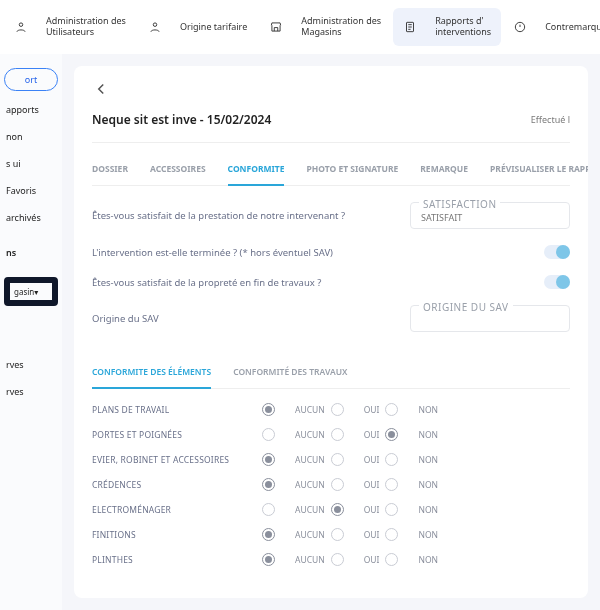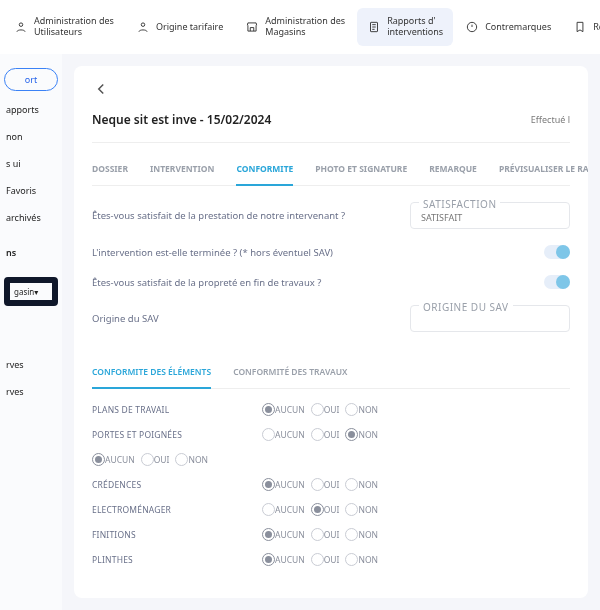--- a/index.html
+++ b/index.html
@@ -1,18 +1,18 @@
 <!DOCTYPE html>
 <html><head>
 <meta charset="utf-8">
 <style>
 *{box-sizing:border-box;margin:0;padding:0;font-family:system-ui,-apple-system,sans-serif}
 body{background:#f5f6fa;width:600px;height:610px;overflow:hidden;font-size:11px;color:#333}
 .topnav{display:flex;align-items:center;background:#fff;height:54px;padding:0 4px;gap:2px;overflow:hidden}
-.nav-item{display:flex;align-items:center;gap:6px;padding:8px 10px;font-size:9px;color:#333;cursor:pointer;border-radius:6px;white-space:nowrap}
+.nav-item{display:flex;align-items:center;gap:18px;padding:8px 10px;font-size:9px;color:#333;cursor:pointer;border-radius:6px;white-space:nowrap}
 .nav-item.active{background:#eef2fb}
 .nav-item .nicon{width:14px;height:14px;flex-shrink:0}
 .nav-item .ntext{line-height:1.2}
 .layout{display:flex;height:calc(100% - 54px)}
 .sidebar{width:62px;background:#fafbfd;padding:14px 4px;display:flex;flex-direction:column;gap:10px;font-size:9px;color:#222;overflow:hidden}
 .side-pill{border:1px solid #3b82f6;color:#2563eb;border-radius:14px;padding:4px 8px;text-align:center}
 .side-item{padding:2px 2px;white-space:nowrap}
 .side-select{border:6px solid #0f172a;border-radius:4px;padding:3px 4px;font-size:8px;margin-top:6px}
 .main{flex:1;background:#f5f6fa;padding:12px 12px 12px 12px;overflow:hidden}
 .card{background:#fff;border-radius:8px;padding:14px 18px 20px;height:100%;overflow:hidden}
@@ -32,21 +32,21 @@
 .field .flabel{position:absolute;top:-6px;left:8px;background:#fff;padding:0 4px;font-size:10px;color:#9aa0aa;letter-spacing:.5px}
 .toggle{width:26px;height:14px;background:#e6eef9;border-radius:8px;position:relative}
 .toggle::after{content:"";position:absolute;width:14px;height:14px;border-radius:50%;background:#7ec6e8;left:12px;top:0}
 .subtabs{display:flex;gap:22px;border-bottom:1px solid #eee;margin-top:24px;font-size:8.5px;font-weight:600;color:#9aa0aa}
 .subtab{padding:10px 0;cursor:pointer}
 .subtab.active{color:#2aa6d9;border-bottom:2px solid #2aa6d9;margin-bottom:-1px}
 .items{margin-top:14px;display:flex;flex-direction:column;gap:12px}
 .item-row{display:flex;align-items:center}
 .item-label{flex:0 0 170px;font-size:8.5px;color:#697089;text-transform:uppercase;letter-spacing:.2px}
 .options{display:flex;gap:6px}
-.opt{display:flex;align-items:center;gap:0;font-size:8.5px;color:#8a8f9c}
+.opt{display:flex;align-items:center;gap:20px;font-size:8.5px;color:#8a8f9c}
 .radio{width:13px;height:13px;border:1.5px solid #c9ccd4;border-radius:50%;display:flex;align-items:center;justify-content:center}
 .radio.selected{border-color:#8a8f9c}
 .radio.selected::after{content:"";width:7px;height:7px;background:#8a8f9c;border-radius:50%}
 </style>
 </head>
 <body>
 
 <div class="topnav">
     <div class="nav-item">
       <span class="nicon"><svg viewBox="0 0 24 24" fill="none" stroke="#333" stroke-width="1.6">
@@ -114,21 +114,21 @@
       </div>
 
       <div class="title-row">
         <div class="title">Neque sit est inve - 15/02/2024</div>
         <div class="subtitle">Effectué l</div>
       </div>
       <div class="linebreak"></div>
 
       <div class="tabs">
           <div class="tab">DOSSIER</div>
-          <div class="tab">INTERVENTION</div>
+          <div class="tab">ACCESSOIRES</div>
           <div class="tab active">CONFORMITE</div>
           <div class="tab">PHOTO ET SIGNATURE</div>
           <div class="tab">REMARQUE</div>
           <div class="tab">PRÉVISUALISER LE RAPPORT</div>
         </div>
 
       <div class="qgrid">
         <div class="qrow">
           <div class="qtext">Êtes-vous satisfait de la prestation de notre intervenant ?</div>
           <div class="field">
@@ -187,20 +187,21 @@
                 <span class="radio"></span>
                 <span>OUI</span>
               </div>
               <div class="opt">
                 <span class="radio selected"></span>
                 <span>NON</span>
               </div>
             </div>
           </div>
           <div class="item-row">
+            <div class="item-label">EVIER, ROBINET ET ACCESSOIRES</div>
             <div class="options">
               <div class="opt">
                 <span class="radio selected"></span>
                 <span>AUCUN</span>
               </div>
               <div class="opt">
                 <span class="radio"></span>
                 <span>OUI</span>
               </div>
               <div class="opt">

